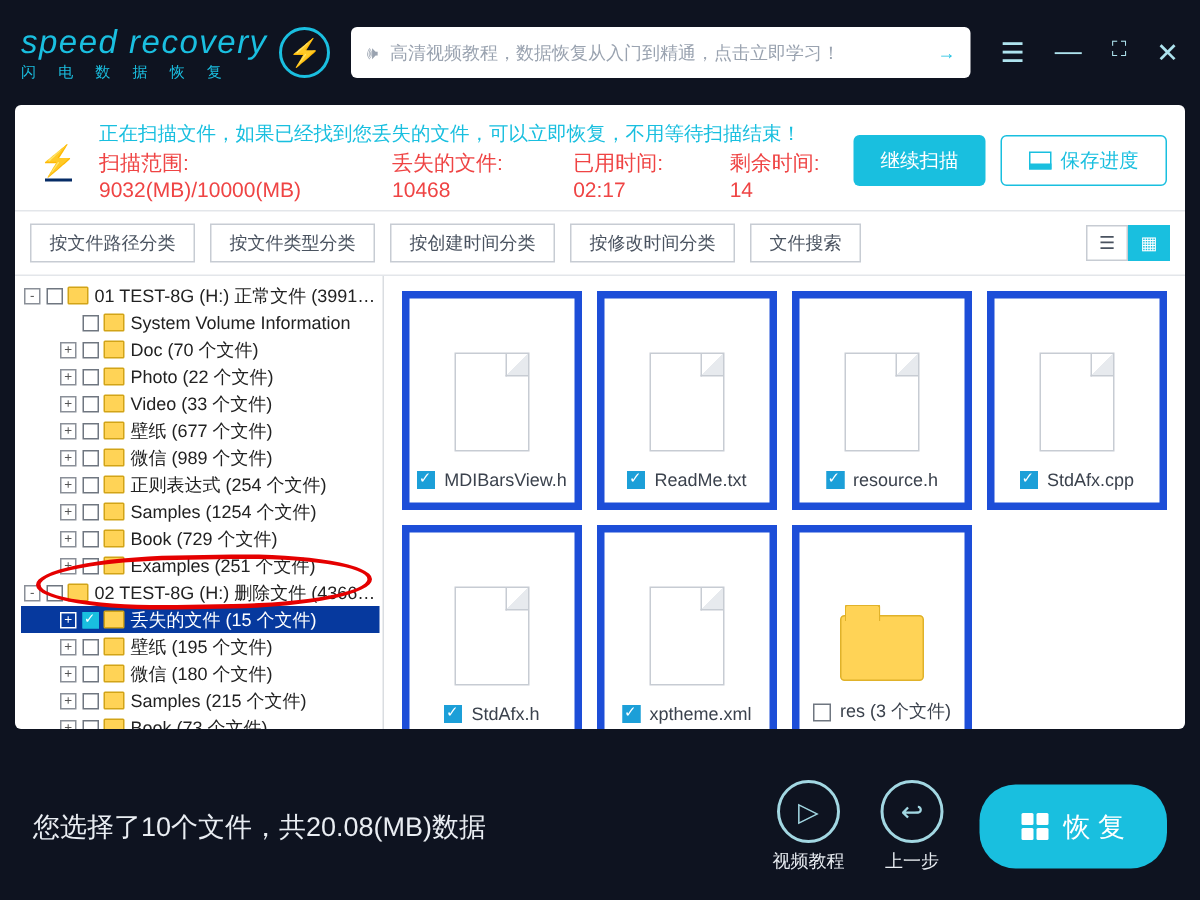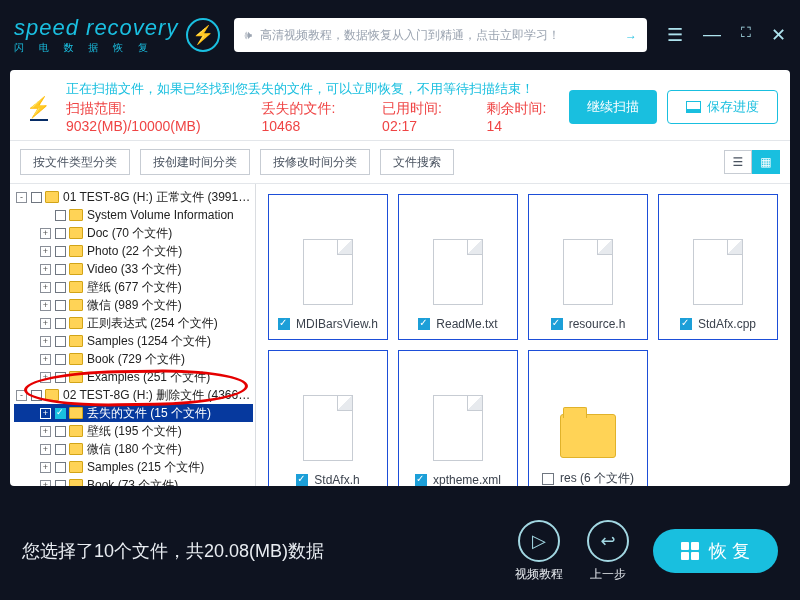--- a/index.html
+++ b/index.html
@@ -120,21 +120,21 @@
     position:absolute; border:3px solid #e50000; border-radius:50%/60%;
     width:224px; height:36px; left:14px; top:186px; pointer-events:none;
     transform: rotate(-1deg);
   }
 
   .grid {
     flex:1; padding:10px 12px; overflow:hidden;
     display:grid; grid-template-columns: repeat(4, 1fr); grid-auto-rows: 146px; gap: 10px;
   }
   .card {
-    border:1px solid #1d4ed8; display:flex; flex-direction:column; align-items:center; justify-content:flex-end;
+    border:5px solid #1d4ed8; display:flex; flex-direction:column; align-items:center; justify-content:flex-end;
     padding:6px 4px 8px 4px; position:relative; cursor:pointer;
   }
   .page-ico {
     width:50px; height:66px; border:1px solid #c7ccd3; background:#fff; position:relative;
   }
   .page-ico::before {
     content:""; position:absolute; top:0; right:0; width:14px; height:14px;
     background:linear-gradient(135deg, transparent 49%, #e7eaee 50%);
     border-left:1px solid #c7ccd3; border-bottom:1px solid #c7ccd3;
   }
@@ -147,21 +147,21 @@
 
   .footer {
     position:absolute; bottom:0; left:0; right:0; height:98px;
     background:#0e1320;
     display:flex; align-items:center; padding:0 22px; gap:24px;
   }
   .footer-status { color:#e9edf2; font-size:18px; flex:1; }
   .fbtn { display:flex; flex-direction:column; align-items:center; gap:4px; color:#e9edf2; font-size:12px; cursor:pointer; }
   .fbtn .circ { width:42px; height:42px; border:2px solid #a2d7e2; border-radius:50%; display:flex; align-items:center; justify-content:center; font-size:18px; color:#a2d7e2; }
   .recover-btn {
-    background:#19bfdf; color:#fff; height:44px; padding:0 28px; border-radius:24px;
+    background:#19bfdf; color:#fff; height:56px; padding:0 28px; border-radius:24px;
     display:flex; align-items:center; gap:10px; font-size:18px; cursor:pointer;
   }
   .recover-btn .grid4 { display:grid; grid-template-columns:8px 8px; grid-template-rows:8px 8px; gap:2px; }
   .recover-btn .grid4 span { background:#fff; border-radius:1px; }
   .disk-icon { width:15px; height:12px; border:1px solid #19bfdf; position:relative; display:inline-block; }
   .disk-icon::after { content:""; position:absolute; bottom:-1px; left:-1px; right:-1px; height:4px; background:#19bfdf; }
 </style>
 </head>
 <body>
 
@@ -200,20 +200,21 @@
       </div>
     </div>
     <div class="btn btn-solid">继续扫描</div>
     <div class="btn btn-outline">
       <span class="disk-icon"></span>
       <span>保存进度</span>
     </div>
   </div>
 
   <div class="tabs-row">
+    <div class="tab">按文件路径分类</div>
     <div class="tab">按文件类型分类</div>
     <div class="tab">按创建时间分类</div>
     <div class="tab">按修改时间分类</div>
     <div class="tab">文件搜索</div>
     <div class="spacer"></div>
     <div class="view-toggle">
       <div class="vt">☰</div>
       <div class="vt active">▦</div>
     </div>
   </div>
@@ -370,21 +371,21 @@
           <div class="page-ico" style="margin-top: 14px;"></div>
           <div class="card-label">
             <span class="ck checked"></span>
             <span>xptheme.xml</span>
           </div>
         </div>
         <div class="card">
           <div class="folder-ico" style="margin-top: 30px;"></div>
           <div class="card-label">
             <span class="ck"></span>
-            <span>res  (6 个文件)</span>
+            <span>res  (3 个文件)</span>
           </div>
         </div>
       </div>
   </div>
 
 </div>
 
 <div class="footer">
   <div class="footer-status">您选择了10个文件，共20.08(MB)数据</div>
   <div class="fbtn">

